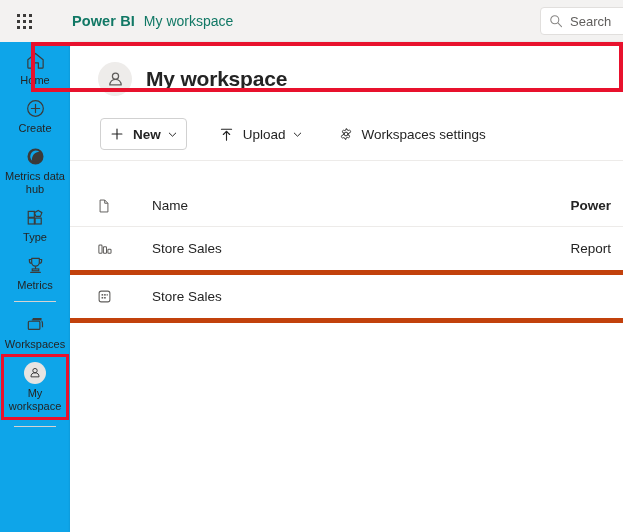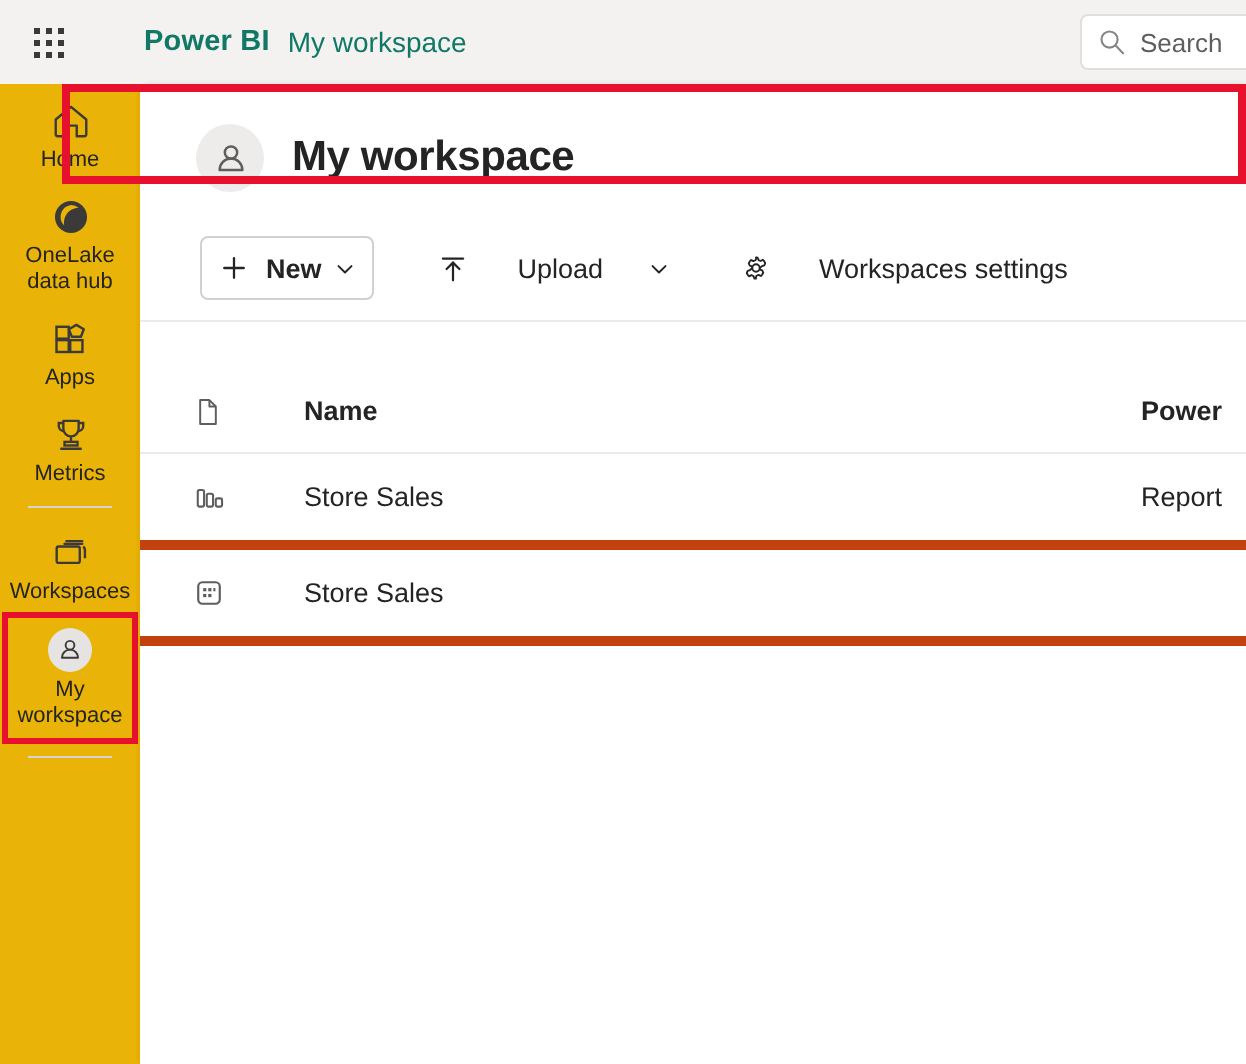--- a/index.html
+++ b/index.html
@@ -98,21 +98,21 @@
     padding: 0;
   }
   .search-input::placeholder { color: #605e5c; opacity: 1; }
 
   
   .leftnav {
     position: absolute;
     top: 42px; left: 0;
     width: 70px;
     height: 490px;
-    background: #eab308;
+    background: #0ea5e9;
     display: flex;
     flex-direction: column;
     align-items: center;
     overflow: hidden;
   }
   .nav-item {
     width: 68px;
     min-height: 46px;
     padding-top: 7px;
     padding-bottom: 3px;
@@ -213,21 +213,20 @@
   .tb-new {
     border: 1px solid #d1d1d1;
     border-radius: 4px;
     padding: 0 9px 0 8px;
     font-weight: bold;
     background: #ffffff;
   }
   .tb-plain {
     margin-left: 28px;
     padding: 0 4px;
-    gap: 16px;
   }
   .tb-ico {
     width: 16px; height: 16px;
     display: flex;
     align-items: center;
     justify-content: center;
     flex: 0 0 auto;
   }
   .tb-text { margin-left: 8px; }
   .chev {
@@ -275,21 +274,21 @@
     justify-content: flex-start;
     padding-left: 8px;
     box-sizing: border-box;
   }
   .cell-name {
     flex: 1 1 auto;
     font-size: 13.5px;
     color: #242424;
     padding-left: 24px;
   }
-  .cell-name.hdr { font-weight: bold; }
+  .cell-name.hdr { font-weight: normal; }
   .cell-type {
     flex: 0 0 auto;
     width: 120px;
     text-align: right;
     padding-right: 12px;
     font-size: 13.5px;
     color: #242424;
     box-sizing: border-box;
   }
   .cell-type.hdr { font-weight: bold; }
@@ -343,42 +342,52 @@
 
     <div class="nav-item">
       <div class="nav-ico">
         <svg width="21" height="21" viewBox="0 0 22 22">
           <path d="M3 10.2 11 3.6l8 6.6V18a1 1 0 0 1-1 1h-4v-5.6H8V19H4a1 1 0 0 1-1-1z" fill="none" stroke="#3b3a39" stroke-width="1.25" stroke-linejoin="round"></path>
         </svg>
       </div>
       <div class="nav-label">Home</div>
     </div>
 
+    <div class="nav-item">
+      <div class="nav-ico">
+        <svg width="21" height="21" viewBox="0 0 22 22">
+          <circle cx="11" cy="11" r="8.2" fill="none" stroke="#3b3a39" stroke-width="1.25"></circle>
+          <line x1="11" y1="6.7" x2="11" y2="15.3" stroke="#3b3a39" stroke-width="1.25" stroke-linecap="round"></line>
+          <line x1="6.7" y1="11" x2="15.3" y2="11" stroke="#3b3a39" stroke-width="1.25" stroke-linecap="round"></line>
+        </svg>
+      </div>
+      <div class="nav-label">Create</div>
+    </div>
 
 
     <div class="nav-item">
       <div class="nav-ico">
         <svg width="21" height="21" viewBox="0 0 22 22">
           <path d="M11 2.6A8.4 8.4 0 1 0 19.4 11 8.4 8.4 0 0 0 11 2.6zm0 2.1a6.3 6.3 0 0 1 4 1.45c-3.6.3-6.1 2.1-7.2 5.1-.55 1.5-.6 3-.35 4.2A6.3 6.3 0 0 1 11 4.7z" fill="#3b3a39"></path>
           <path d="M17.1 9.1c.4 3.4-1.8 6.3-5.2 7.3-1.5.45-2.9.4-4-.05 1.2.95 2.6 1.45 4.1 1.35a6.3 6.3 0 0 0 5.1-8.6z" fill="#3b3a39"></path>
         </svg>
       </div>
-      <div class="nav-label">OneLake data hub</div>
+      <div class="nav-label">Metrics data hub</div>
     </div>
 
     <div class="nav-item">
       <div class="nav-ico">
         <svg width="21" height="21" viewBox="0 0 22 22">
           <rect x="3.4" y="4.6" width="6.4" height="6.2" fill="none" stroke="#3b3a39" stroke-width="1.25"></rect>
           <rect x="3.4" y="11.6" width="6.4" height="6.2" fill="none" stroke="#3b3a39" stroke-width="1.25"></rect>
           <rect x="10.6" y="11.6" width="6.4" height="6.2" fill="none" stroke="#3b3a39" stroke-width="1.25"></rect>
           <path d="M13.8 3.6l3.9 2.3-1.5 3.9h-4.8l-1.5-3.9z" fill="none" stroke="#3b3a39" stroke-width="1.25" stroke-linejoin="round"></path>
         </svg>
       </div>
-      <div class="nav-label">Apps</div>
+      <div class="nav-label">Type</div>
     </div>
 
     <div class="nav-item">
       <div class="nav-ico">
         <svg width="21" height="21" viewBox="0 0 22 22">
           <path d="M7 3.6h8v4.1a4 4 0 0 1-8 0z" fill="none" stroke="#3b3a39" stroke-width="1.25" stroke-linejoin="round"></path>
           <path d="M7 4.7H4.6v1.6c0 1.4 1 2.5 2.4 2.6" fill="none" stroke="#3b3a39" stroke-width="1.25"></path>
           <path d="M15 4.7h2.4v1.6c0 1.4-1 2.5-2.4 2.6" fill="none" stroke="#3b3a39" stroke-width="1.25"></path>
           <line x1="11" y1="11.8" x2="11" y2="14.6" stroke="#3b3a39" stroke-width="1.25"></line>
           <rect x="7.6" y="14.6" width="6.8" height="1.9" fill="none" stroke="#3b3a39" stroke-width="1.25"></rect>

